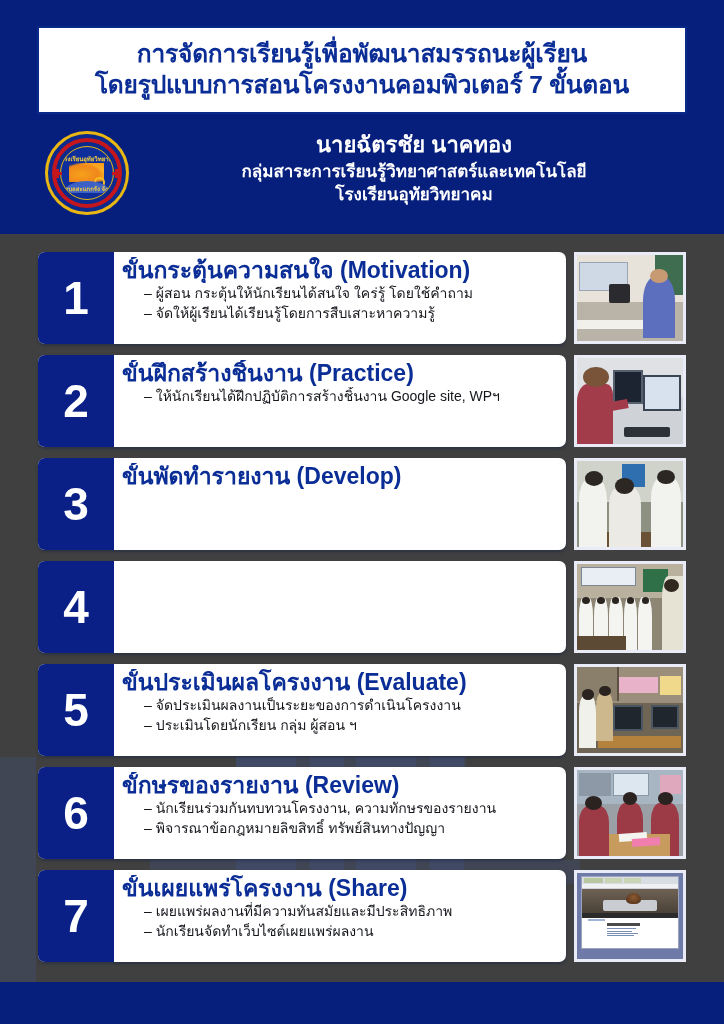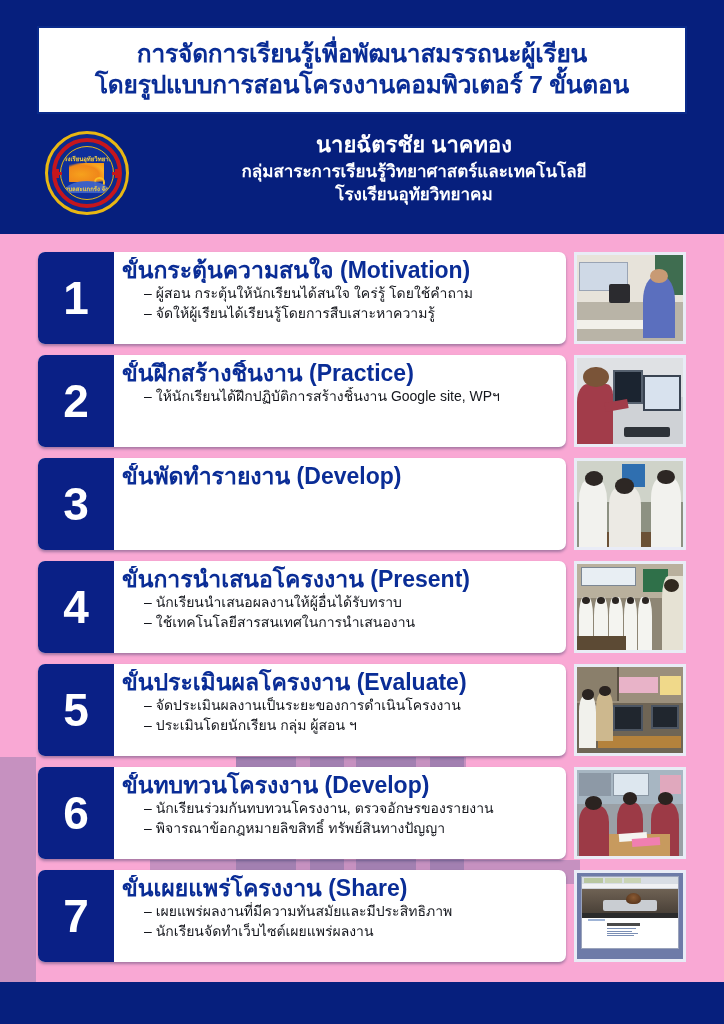--- a/index.html
+++ b/index.html
@@ -9,21 +9,21 @@
     height: 1024px;
     overflow: hidden;
     font-family: "Liberation Sans", "DejaVu Sans", sans-serif;
   }
 
   
   #poster {
     position: relative;
     width: 724px;
     height: 1024px;
-    background: #f9a8d4;
+    background: #404040;
   }
 
   
   .wm {
     position: absolute;
     background: rgba(70, 86, 140, 0.28);
     pointer-events: none;
   }
   .wm-left   { left: 0;   top: 757px; width: 36px;  height: 235px; }
   .wm-c1     { left: 236px; top: 757px; width: 60px; height: 130px; }
@@ -440,27 +440,20 @@
           <div class="hh h1"></div>
           <div class="hh h2"></div>
           <div class="hh h3"></div>
         </div>
       </div>
     </div>
 
     <div class="step-row">
       <div class="card">
         <div class="num-box">4</div>
-        <div class="card-body">
-          <div class="card-title">ขั้นการนำเสนอโครงงาน (Present)</div>
-          <div class="bullets">
-            <div class="bullet"><span class="dash">–</span><span>นักเรียนนำเสนอผลงานให้ผู้อื่นได้รับทราบ</span></div>
-            <div class="bullet"><span class="dash">–</span><span>ใช้เทคโนโลยีสารสนเทศในการนำเสนองาน</span></div>
-          </div>
-        </div>
       </div>
       <div class="photo p4">
         <div class="scene">
           <div class="win"></div>
           <div class="greenb"></div>
           <div class="row">
             <div class="s" style="left:2%"></div>
             <div class="s" style="left:16%"></div>
             <div class="s" style="left:30%"></div>
             <div class="s" style="left:44%"></div>
@@ -502,23 +495,23 @@
           <div class="g2"></div>
           <div class="g2h"></div>
         </div>
       </div>
     </div>
 
     <div class="step-row">
       <div class="card">
         <div class="num-box">6</div>
         <div class="card-body">
-          <div class="card-title">ขั้นทบทวนโครงงาน (Develop)</div>
+          <div class="card-title">ขั้กษรของรายงาน (Review)</div>
           <div class="bullets">
-            <div class="bullet"><span class="dash">–</span><span>นักเรียนร่วมกันทบทวนโครงงาน, ตรวจอักษรของรายงาน</span></div>
+            <div class="bullet"><span class="dash">–</span><span>นักเรียนร่วมกันทบทวนโครงงาน, ความทักษรของรายงาน</span></div>
             <div class="bullet"><span class="dash">–</span><span>พิจารณาข้อกฎหมายลิขสิทธิ์ ทรัพย์สินทางปัญญา</span></div>
           </div>
         </div>
       </div>
       <div class="photo p6">
         <div class="scene">
           <div class="wall"></div>
           <div class="shelf"></div>
           <div class="win"></div>
           <div class="board"></div>

